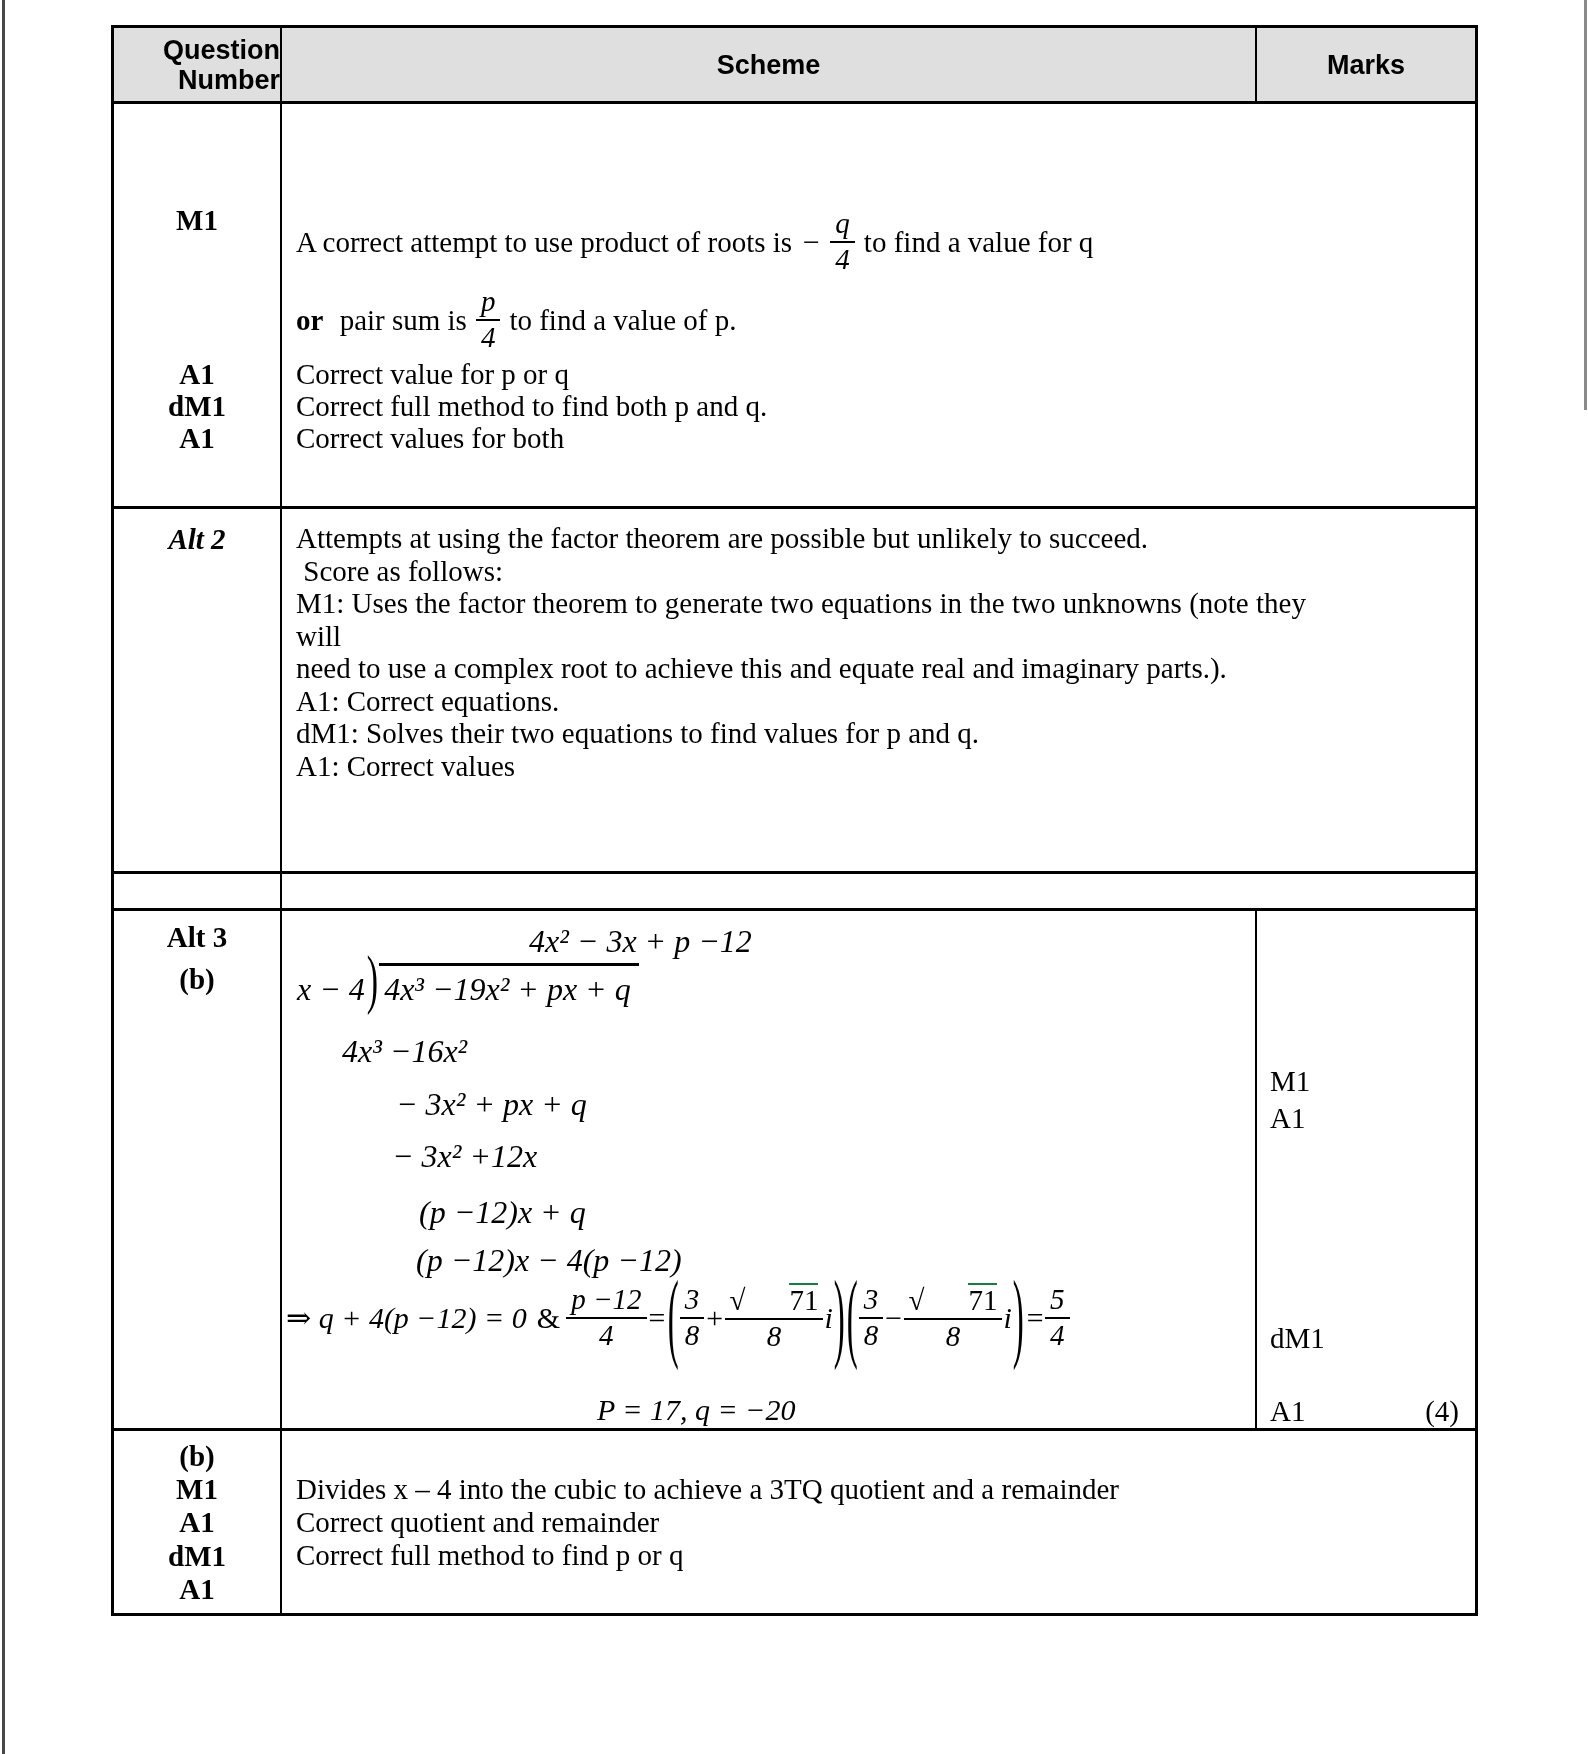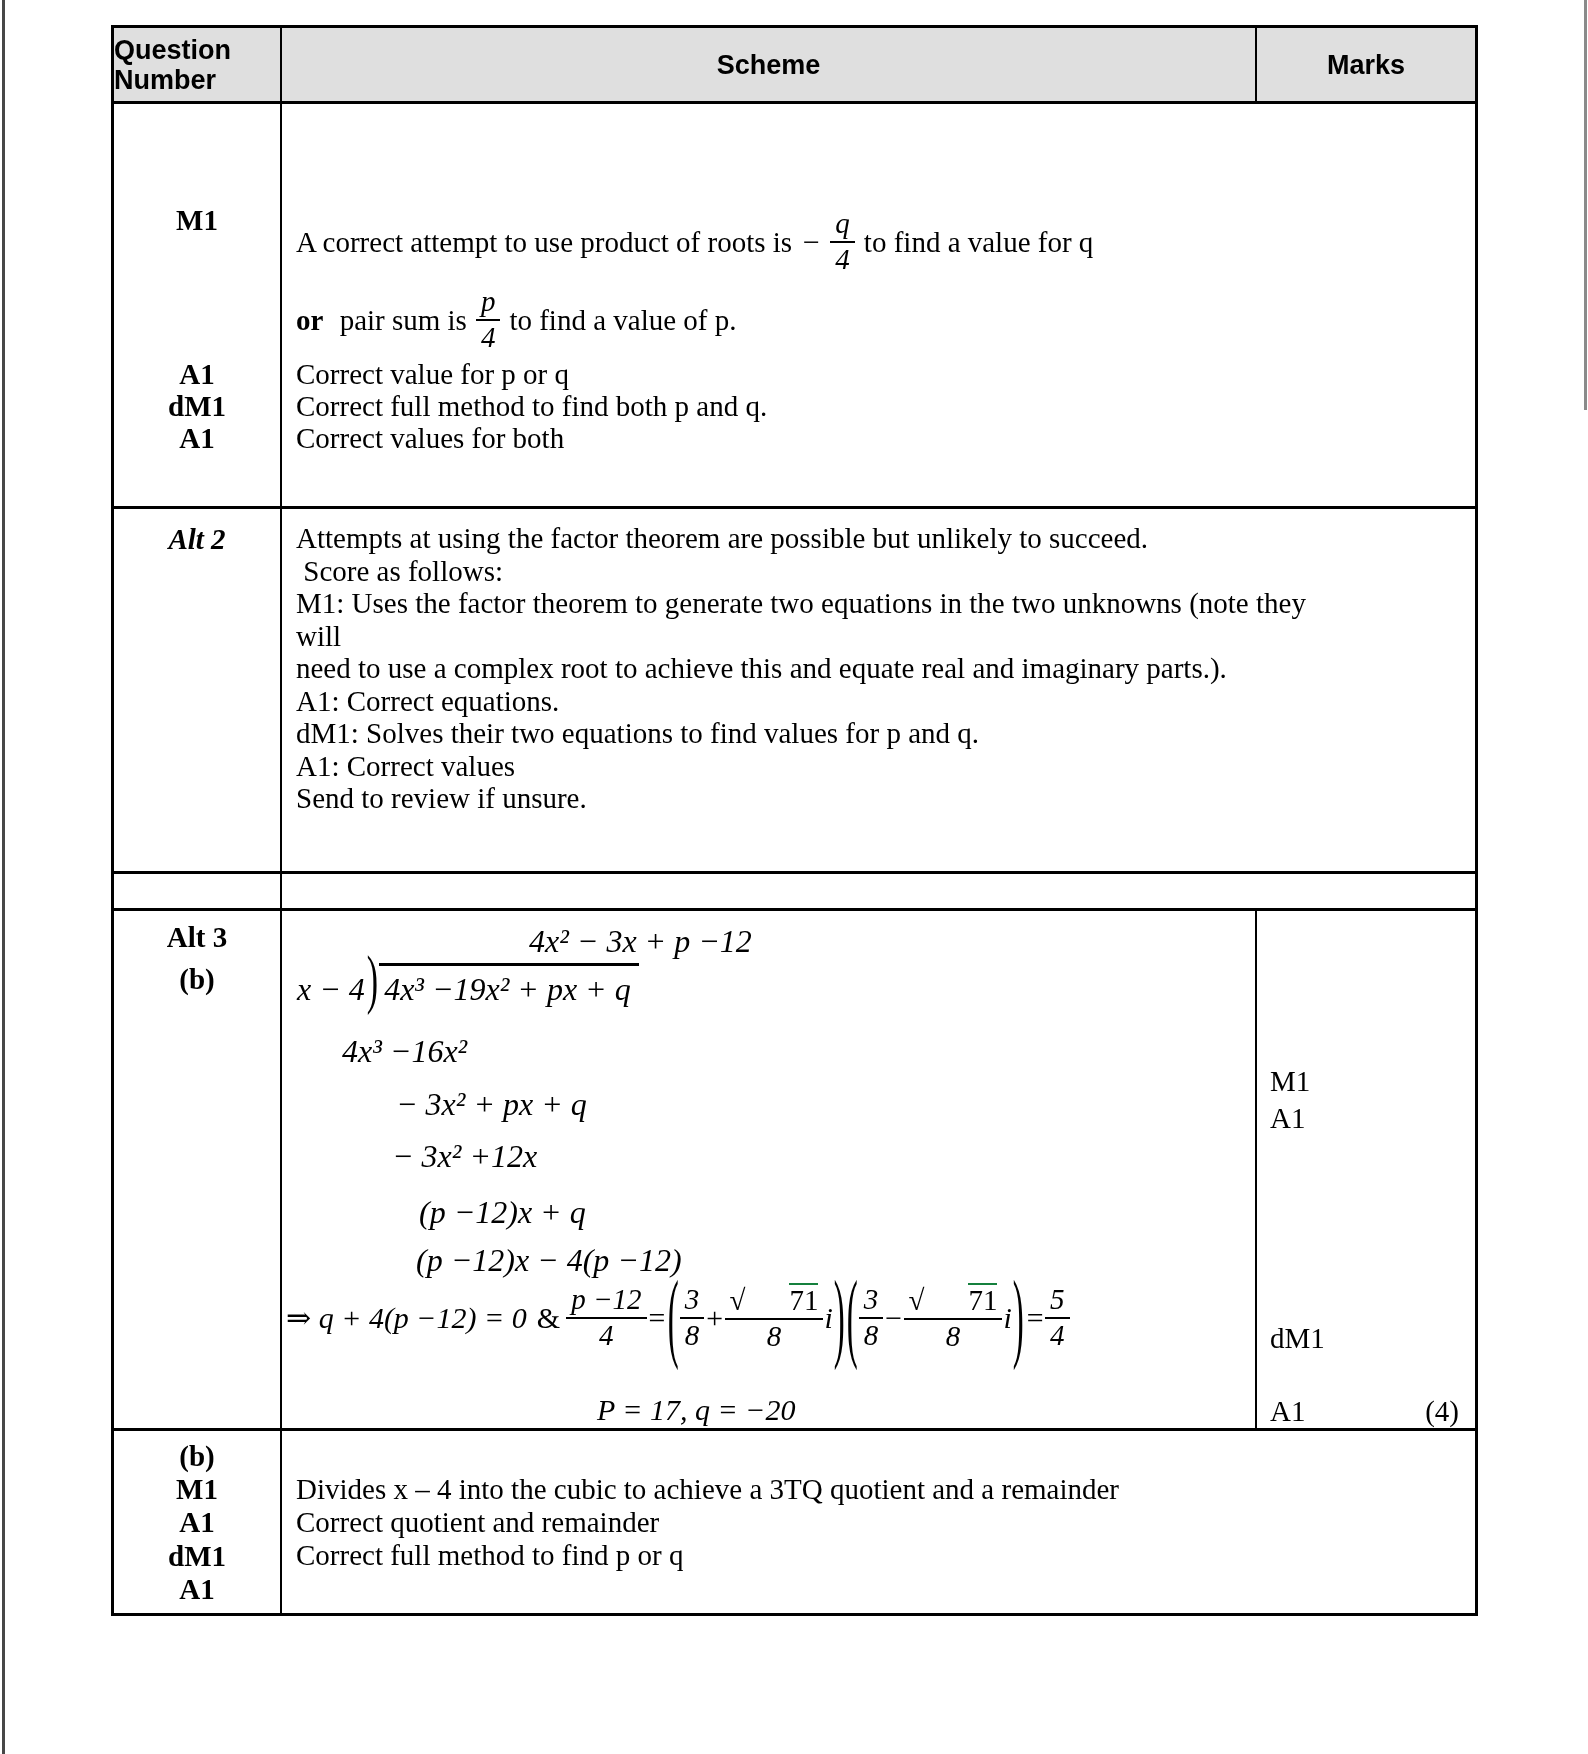--- a/index.html
+++ b/index.html
@@ -14,21 +14,21 @@
   .row { display:flex; width:100%; }
   .row + .row { border-top:3px solid #000; }
   .cell { position:relative; }
   .c-q  { width:168px; border-right:2px solid #000; }
   .c-s3 { width:975px; border-right:2px solid #000; }
   .c-m  { width:218px; }
   .c-sm { width:1082px; }
 
   
   .hdr { height:73px; background:#dfdfdf; }
-  .hdr .cell { display:flex; align-items:center; justify-content:center; text-align:left;
+  .hdr .cell { display:flex; align-items:center; justify-content:center; text-align:right;
                font-family:"Liberation Sans","DejaVu Sans",sans-serif; font-weight:bold; font-size:27px; line-height:30px; }
 
   
   .t { font-size:29px; line-height:32.5px; white-space:pre-wrap; }
   .b { font-weight:bold; }
   .math { font-style:italic; }
   .abs { position:absolute; }
   .qlab { width:100%; text-align:center; font-weight:bold; font-size:29px; line-height:33px; }
 
   
@@ -134,21 +134,20 @@
       </div>
       <div class="cell c-sm">
         <div class="txtblock">
           <div class="t">Attempts at using the factor theorem are possible but unlikely to succeed.</div>
           <div class="t"> Score as follows:</div>
           <div class="t">M1: Uses the factor theorem to generate two equations in the two unknowns (note they will</div>
           <div class="t">need to use a complex root to achieve this and equate real and imaginary parts.).</div>
           <div class="t">A1: Correct equations.</div>
           <div class="t">dM1: Solves their two equations to find values for p and q.</div>
           <div class="t">A1: Correct values</div>
-          <div class="t">Send to review if unsure.</div>
         </div>
       </div>
     </div>
 
     <div class="row rsp">
       <div class="cell c-q"></div>
       <div class="cell c-sm"></div>
     </div>
 
     <div class="row r4">

